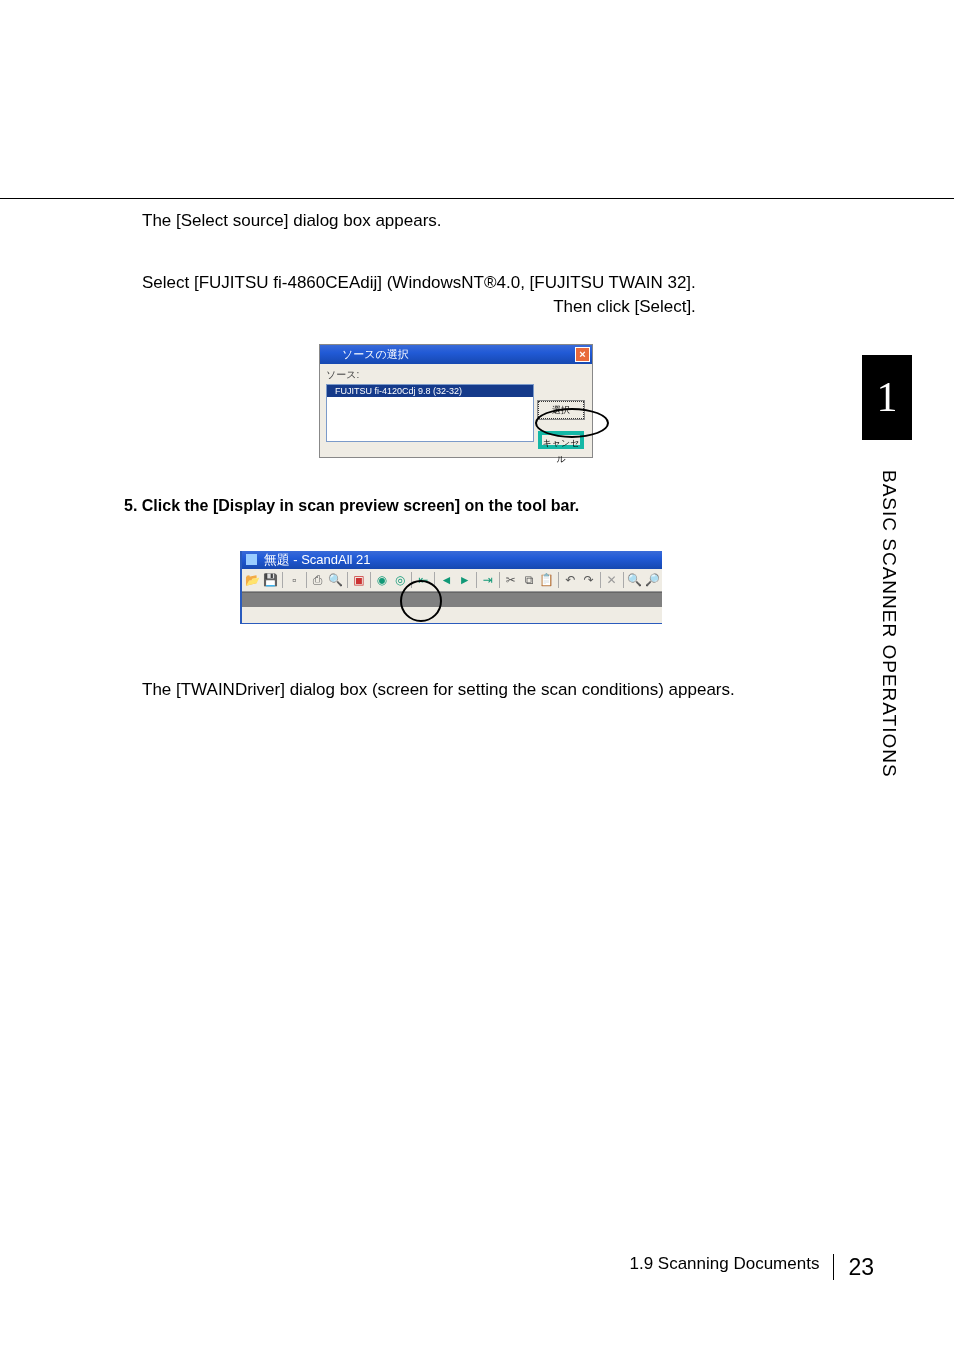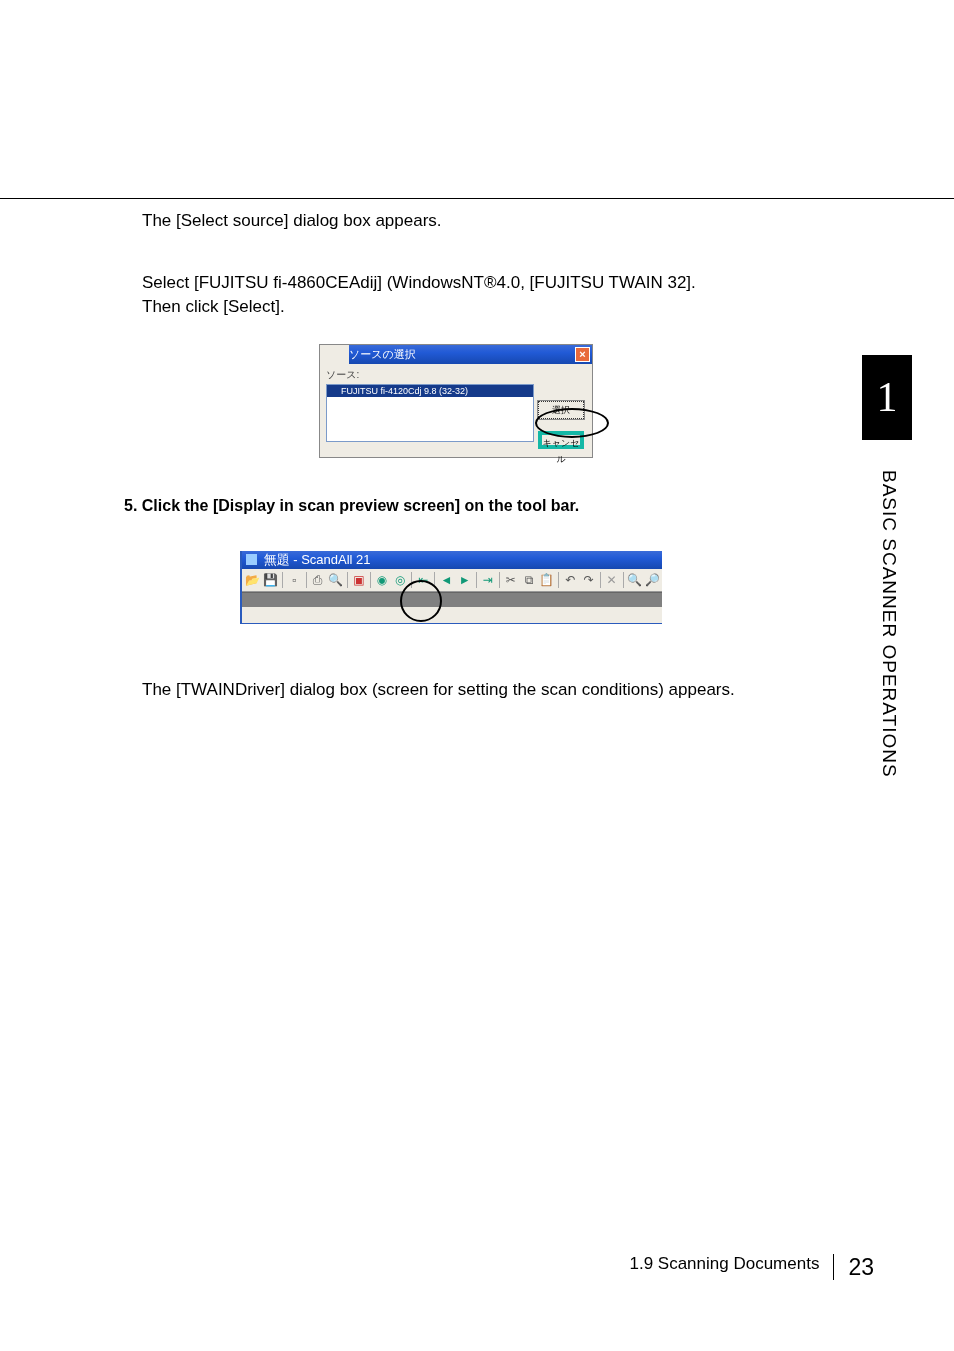--- a/index.html
+++ b/index.html
@@ -18,20 +18,21 @@
   top: 198px;
   left: 0;
   right: 0;
   height: 0;
   border-top: 1px solid #000;
 }
 .body-text {
   position: absolute;
   font-size: 17px;
   line-height: 1.4;
+  text-align: right;
 }
 .para1 { top: 209px; left: 142px; }
 .para2 { top: 271px; left: 142px; }
 .step5 {
   position: absolute;
   top: 497px;
   left: 124px;
   font-size: 16px;
   font-weight: bold;
 }
@@ -72,24 +73,23 @@
   width: 272px;
   height: 112px;
   background: #efece4;
   border: 1px solid #888;
 }
 .ss-titlebar {
   height: 19px;
   background: linear-gradient(to bottom, #3a6bd8, #215ad6 40%, #1648b0);
   color: #fff;
   font-size: 11px;
-  padding-left: 0;
+  padding-left: 22px;
   line-height: 19px;
   position: relative;
-  margin-left: 29px;
 }
 .ss-close {
   position: absolute;
   right: 2px;
   top: 2px;
   width: 15px;
   height: 15px;
   background: #e86a3c;
   border: 1px solid #fff;
   box-sizing: border-box;
@@ -117,21 +117,21 @@
   width: 98%;
   height: 58px;
   background: #fff;
   border: 1px solid #7b9ac9;
   box-sizing: border-box;
 }
 .ss-list-item {
   background: #153a8a;
   color: #fff;
   font-size: 9px;
-  padding: 1px 14px;
+  padding: 1px 8px;
 }
 .ss-right {
   width: 48px;
   display: flex;
   flex-direction: column;
   justify-content: flex-end;
   gap: 12px;
   padding-bottom: 2px;
 }
 .ss-btn {

